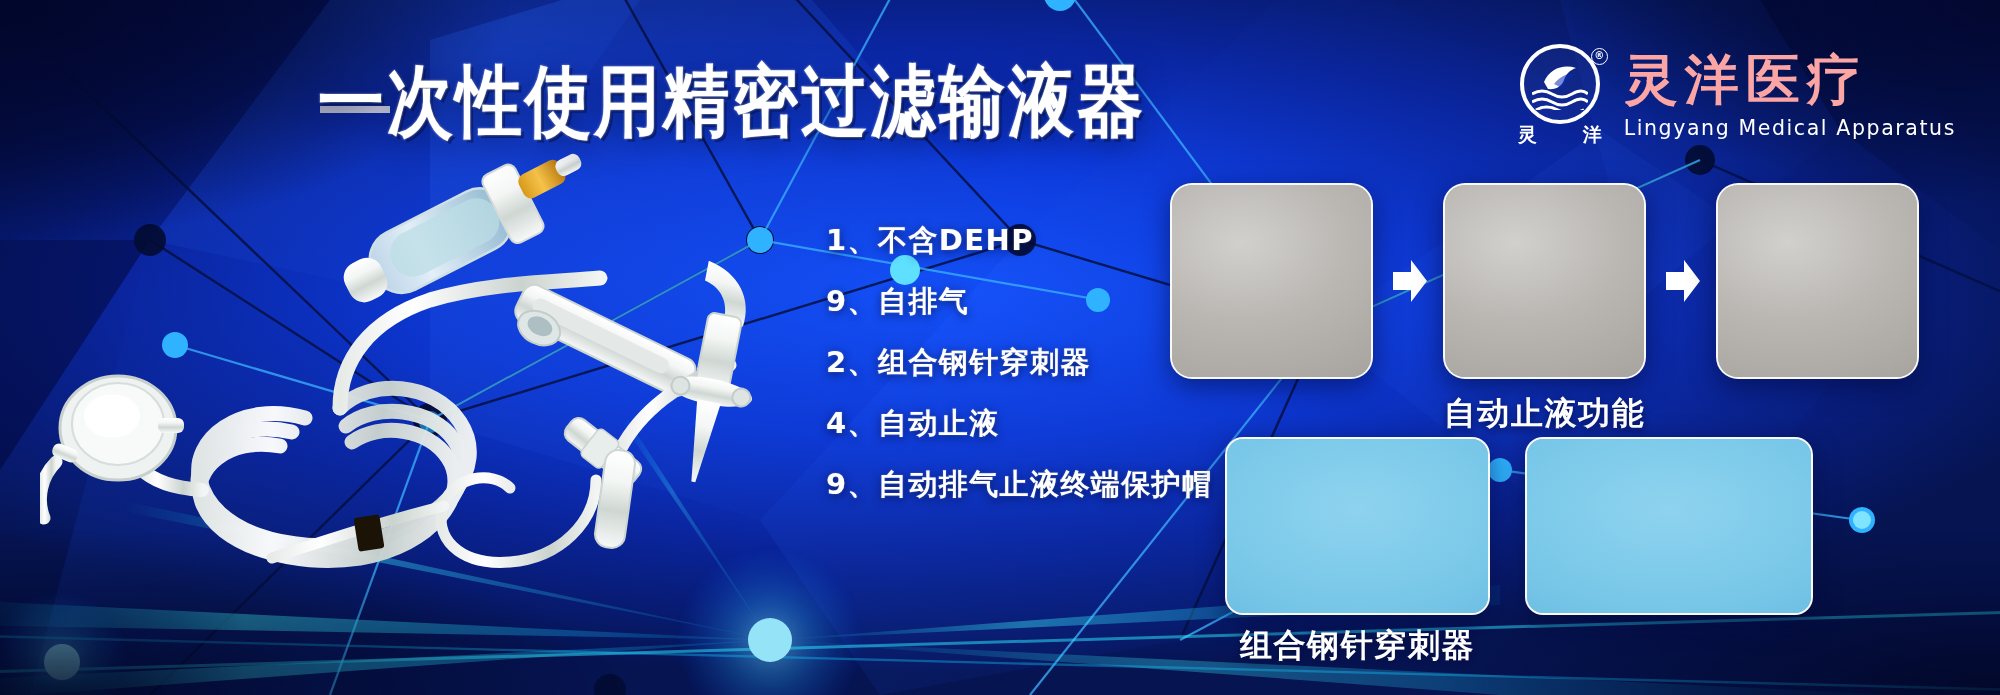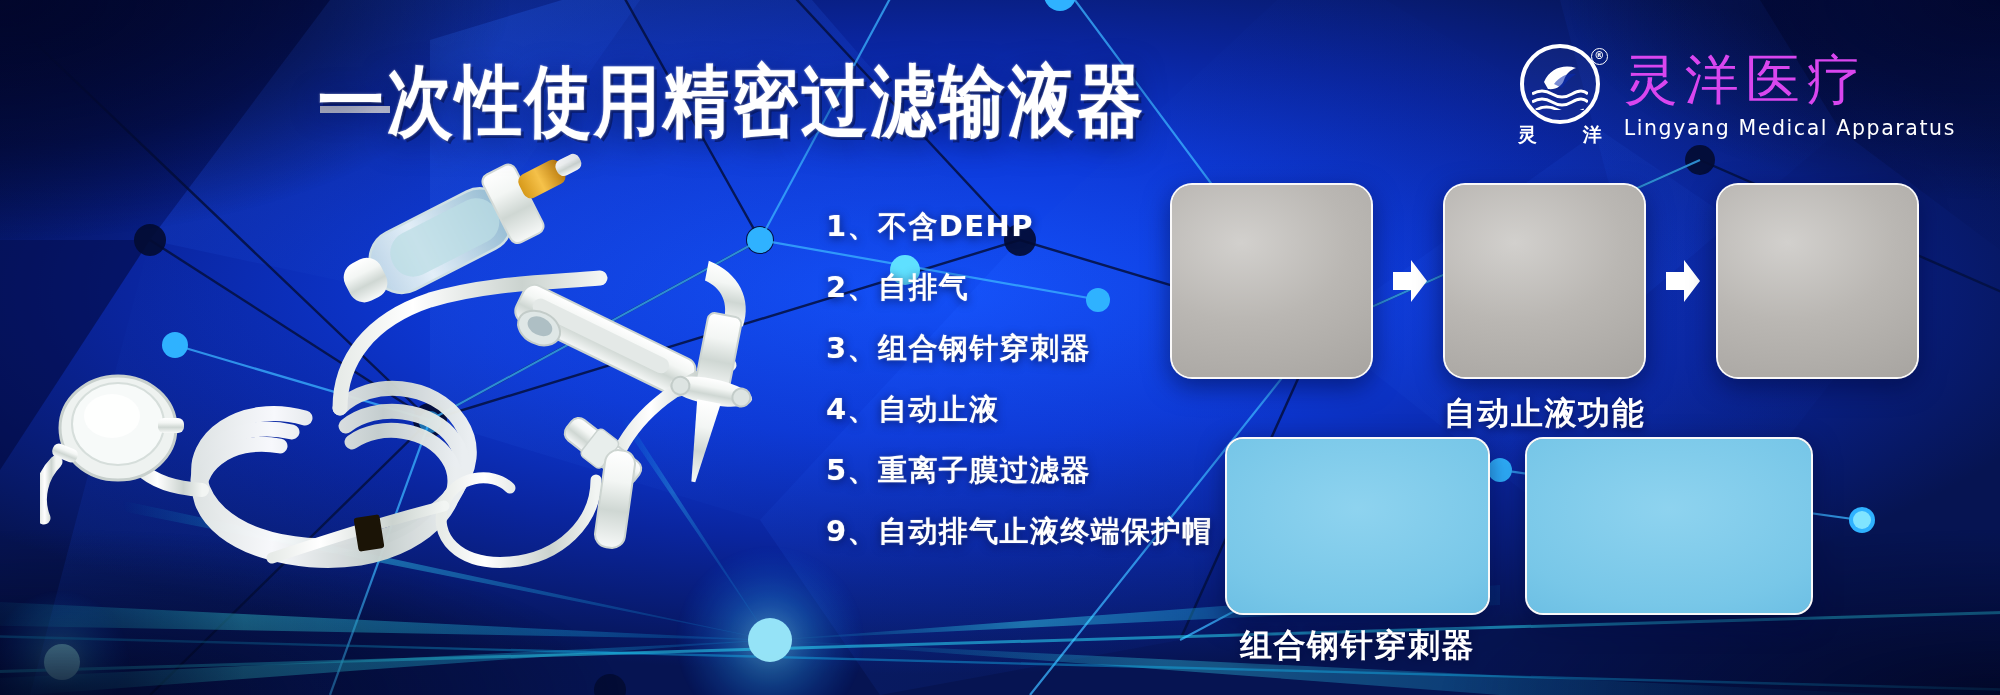--- a/index.html
+++ b/index.html
@@ -69,31 +69,31 @@
     width:17px; height:17px; border:1.6px solid #fff; border-radius:50%;
     color:#fff; font-size:10px; line-height:14px; text-align:center; font-weight:700;
   }
   .logo-mark .mark-cn{
     position:absolute; left:0; bottom:0; width:92px;
     display:flex; justify-content:space-between; padding:0 4px;
     color:#fff; font-size:19px; font-weight:700; letter-spacing:0;
   }
   .logo-text{ display:flex; flex-direction:column; }
   .logo-cn{
-    color:#d946ef; font-size:54px; line-height:58px; font-weight:400;
+    color:#fca5a5; font-size:54px; line-height:58px; font-weight:700;
     letter-spacing:7px;
   }
   .logo-en{
     color:#fff; font-size:20.5px; line-height:26px; letter-spacing:1.6px;
     font-weight:400; margin-top:6px;
   }
 
   
   .features{
-    position:absolute; left:826px; top:208px;
+    position:absolute; left:826px; top:222px;
     display:flex; flex-direction:column; gap:25px;
   }
   .feature{
     color:#ffffff;
     font-size:29px; line-height:36px; font-weight:700;
     letter-spacing:1.4px;
     text-shadow:0 2px 10px rgba(0,15,70,.8), 0 0 2px rgba(255,255,255,.35);
     white-space:nowrap;
   }
 
@@ -353,24 +353,23 @@
       </div>
     </div>
     <div class="logo-text">
       <div class="logo-cn">灵洋医疗</div>
       <div class="logo-en">Lingyang Medical Apparatus</div>
     </div>
   </div>
 
   <div class="features">
     <div class="feature">1、不含DEHP</div>
-    <div class="feature">2、自排气</div>
-    <div class="feature">3、组合钢针穿刺器</div>
+    <div class="feature">9、自排气</div>
+    <div class="feature">2、组合钢针穿刺器</div>
     <div class="feature">4、自动止液</div>
-    <div class="feature">5、重离子膜过滤器</div>
     <div class="feature">9、自动排气止液终端保护帽</div>
   </div>
 
   <div class="panel" style="left:1170px; top:183px; width:203px; height:196px;">
     <div class="grey-bg"></div>
     <svg width="203" height="196" viewBox="0 0 203 196">
       <rect x="95" y="-5" width="14" height="60" rx="6" fill="#fdeef2" opacity=".95"></rect>
       <rect x="92" y="40" width="20" height="30" rx="4" fill="#f7e6eb" stroke="#d9c2c9" stroke-width="1"></rect>
       <rect x="95" y="64" width="14" height="140" rx="6" fill="#fbe7ec"></rect>
       <rect x="92" y="148" width="20" height="34" rx="4" fill="#f9ecef" stroke="#d9c2c9" stroke-width="1"></rect>

